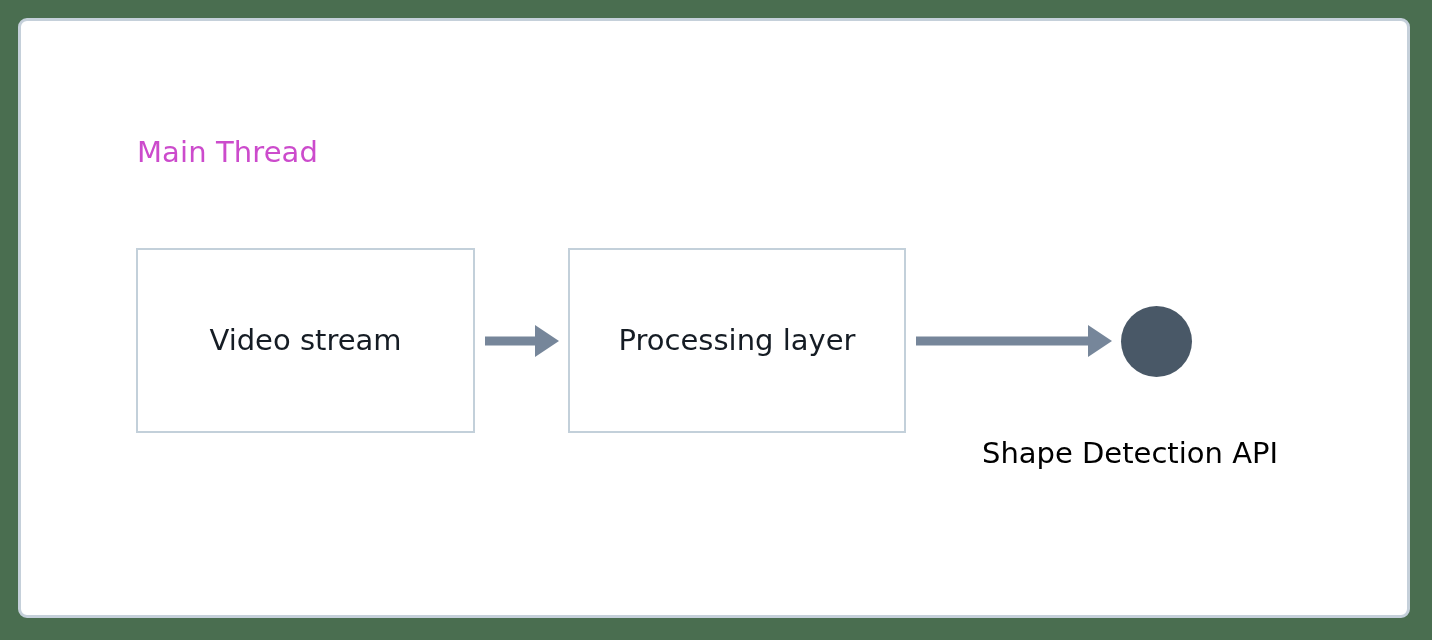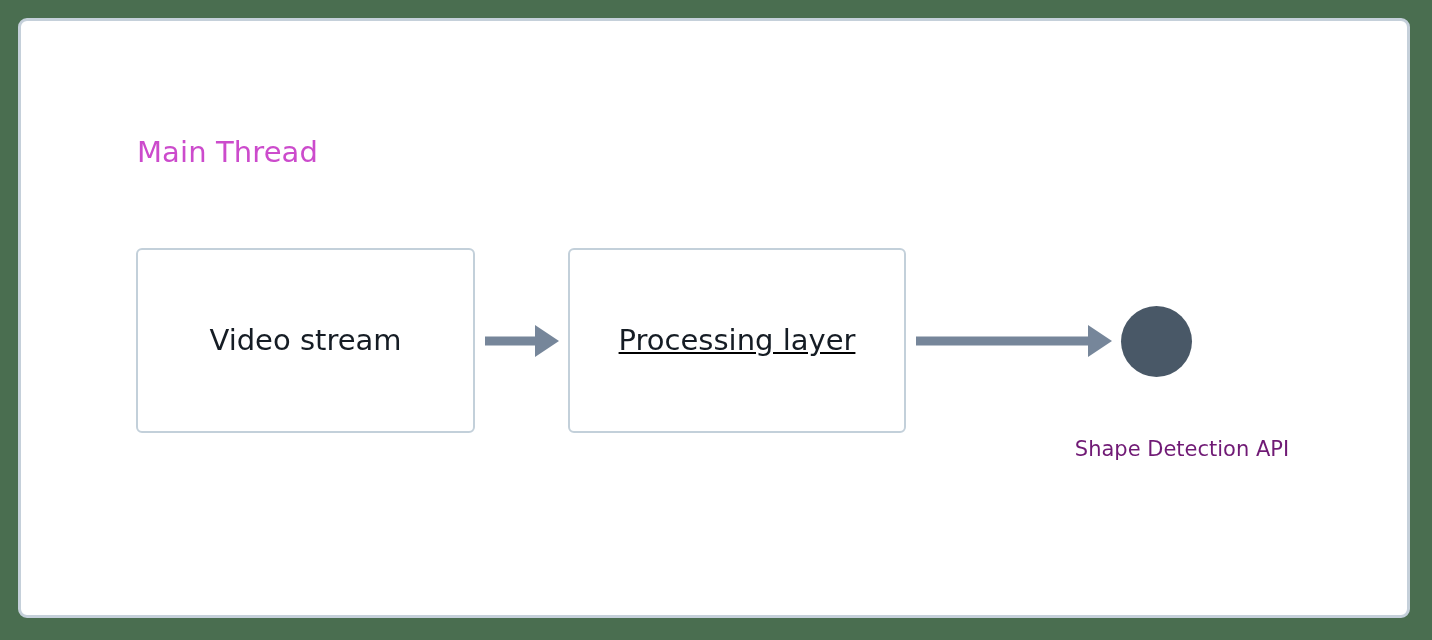--- a/index.html
+++ b/index.html
@@ -44,21 +44,21 @@
     letter-spacing: 0.1px;
     margin-top: 44px;
   }
 
   
   .node-box {
     position: absolute;
     box-sizing: border-box;
     background: #ffffff;
     border: 2px solid #c3d0da;
-    border-radius: 6px;
+    border-radius: 0;
     display: flex;
     align-items: center;
     justify-content: center;
   }
   .node-box .node-label {
     font-size: 29px;
     line-height: 1;
     color: #151c24;
     white-space: nowrap;
   }
@@ -68,43 +68,41 @@
     top: 227px;
     width: 339px;
     height: 185px;
   }
 
   #node-processing-layer {
     left: 547px;
     top: 227px;
     width: 338px;
     height: 185px;
-    text-decoration: underline;
   }
 
   
   .node-circle {
     position: absolute;
     left: 1100px;
     top: 285px;
     width: 71px;
     height: 71px;
     border-radius: 50%;
     background: #495867;
   }
 
   .circle-caption {
     position: absolute;
     left: 961px;
     top: 418px;
     width: 400px;
-    text-align: center;
-    font-size: 21px;
+    font-size: 29px;
     line-height: 1;
-    color: #701a75;
+    color: #000000;
     white-space: nowrap;
   }
 
   
   .edge {
     position: absolute;
     top: 296px;
     height: 48px;
     overflow: visible;
   }

